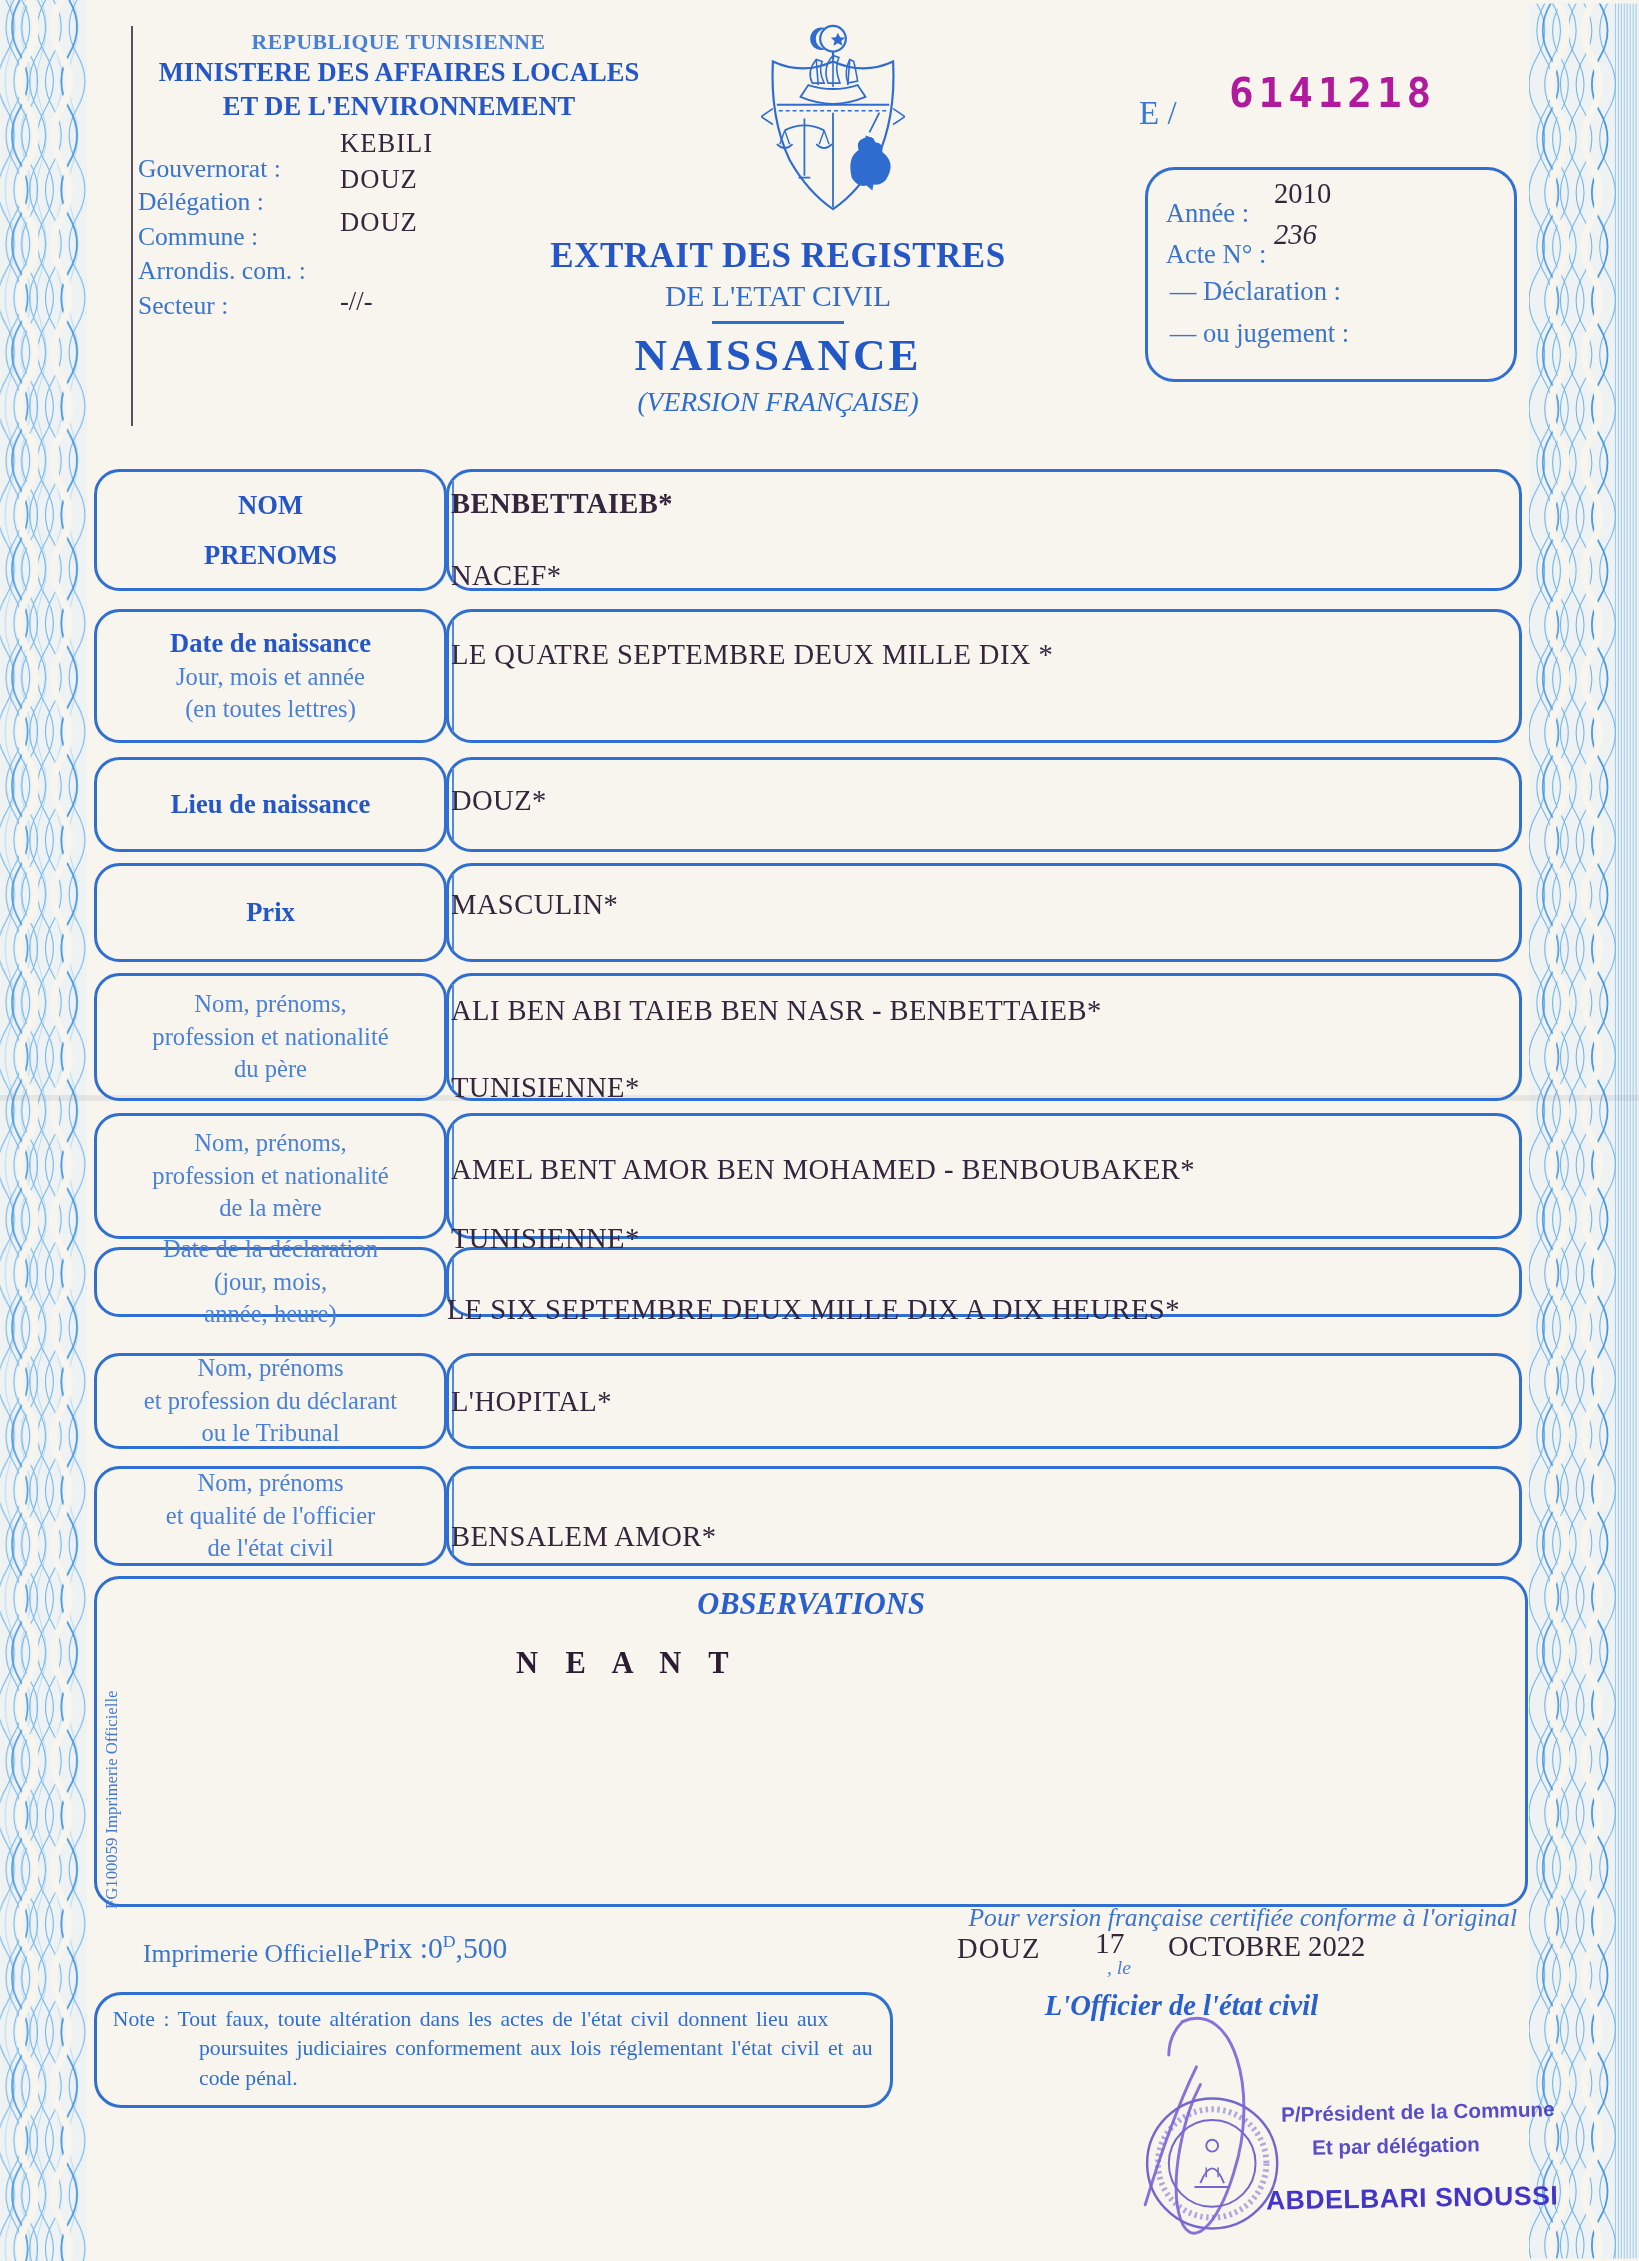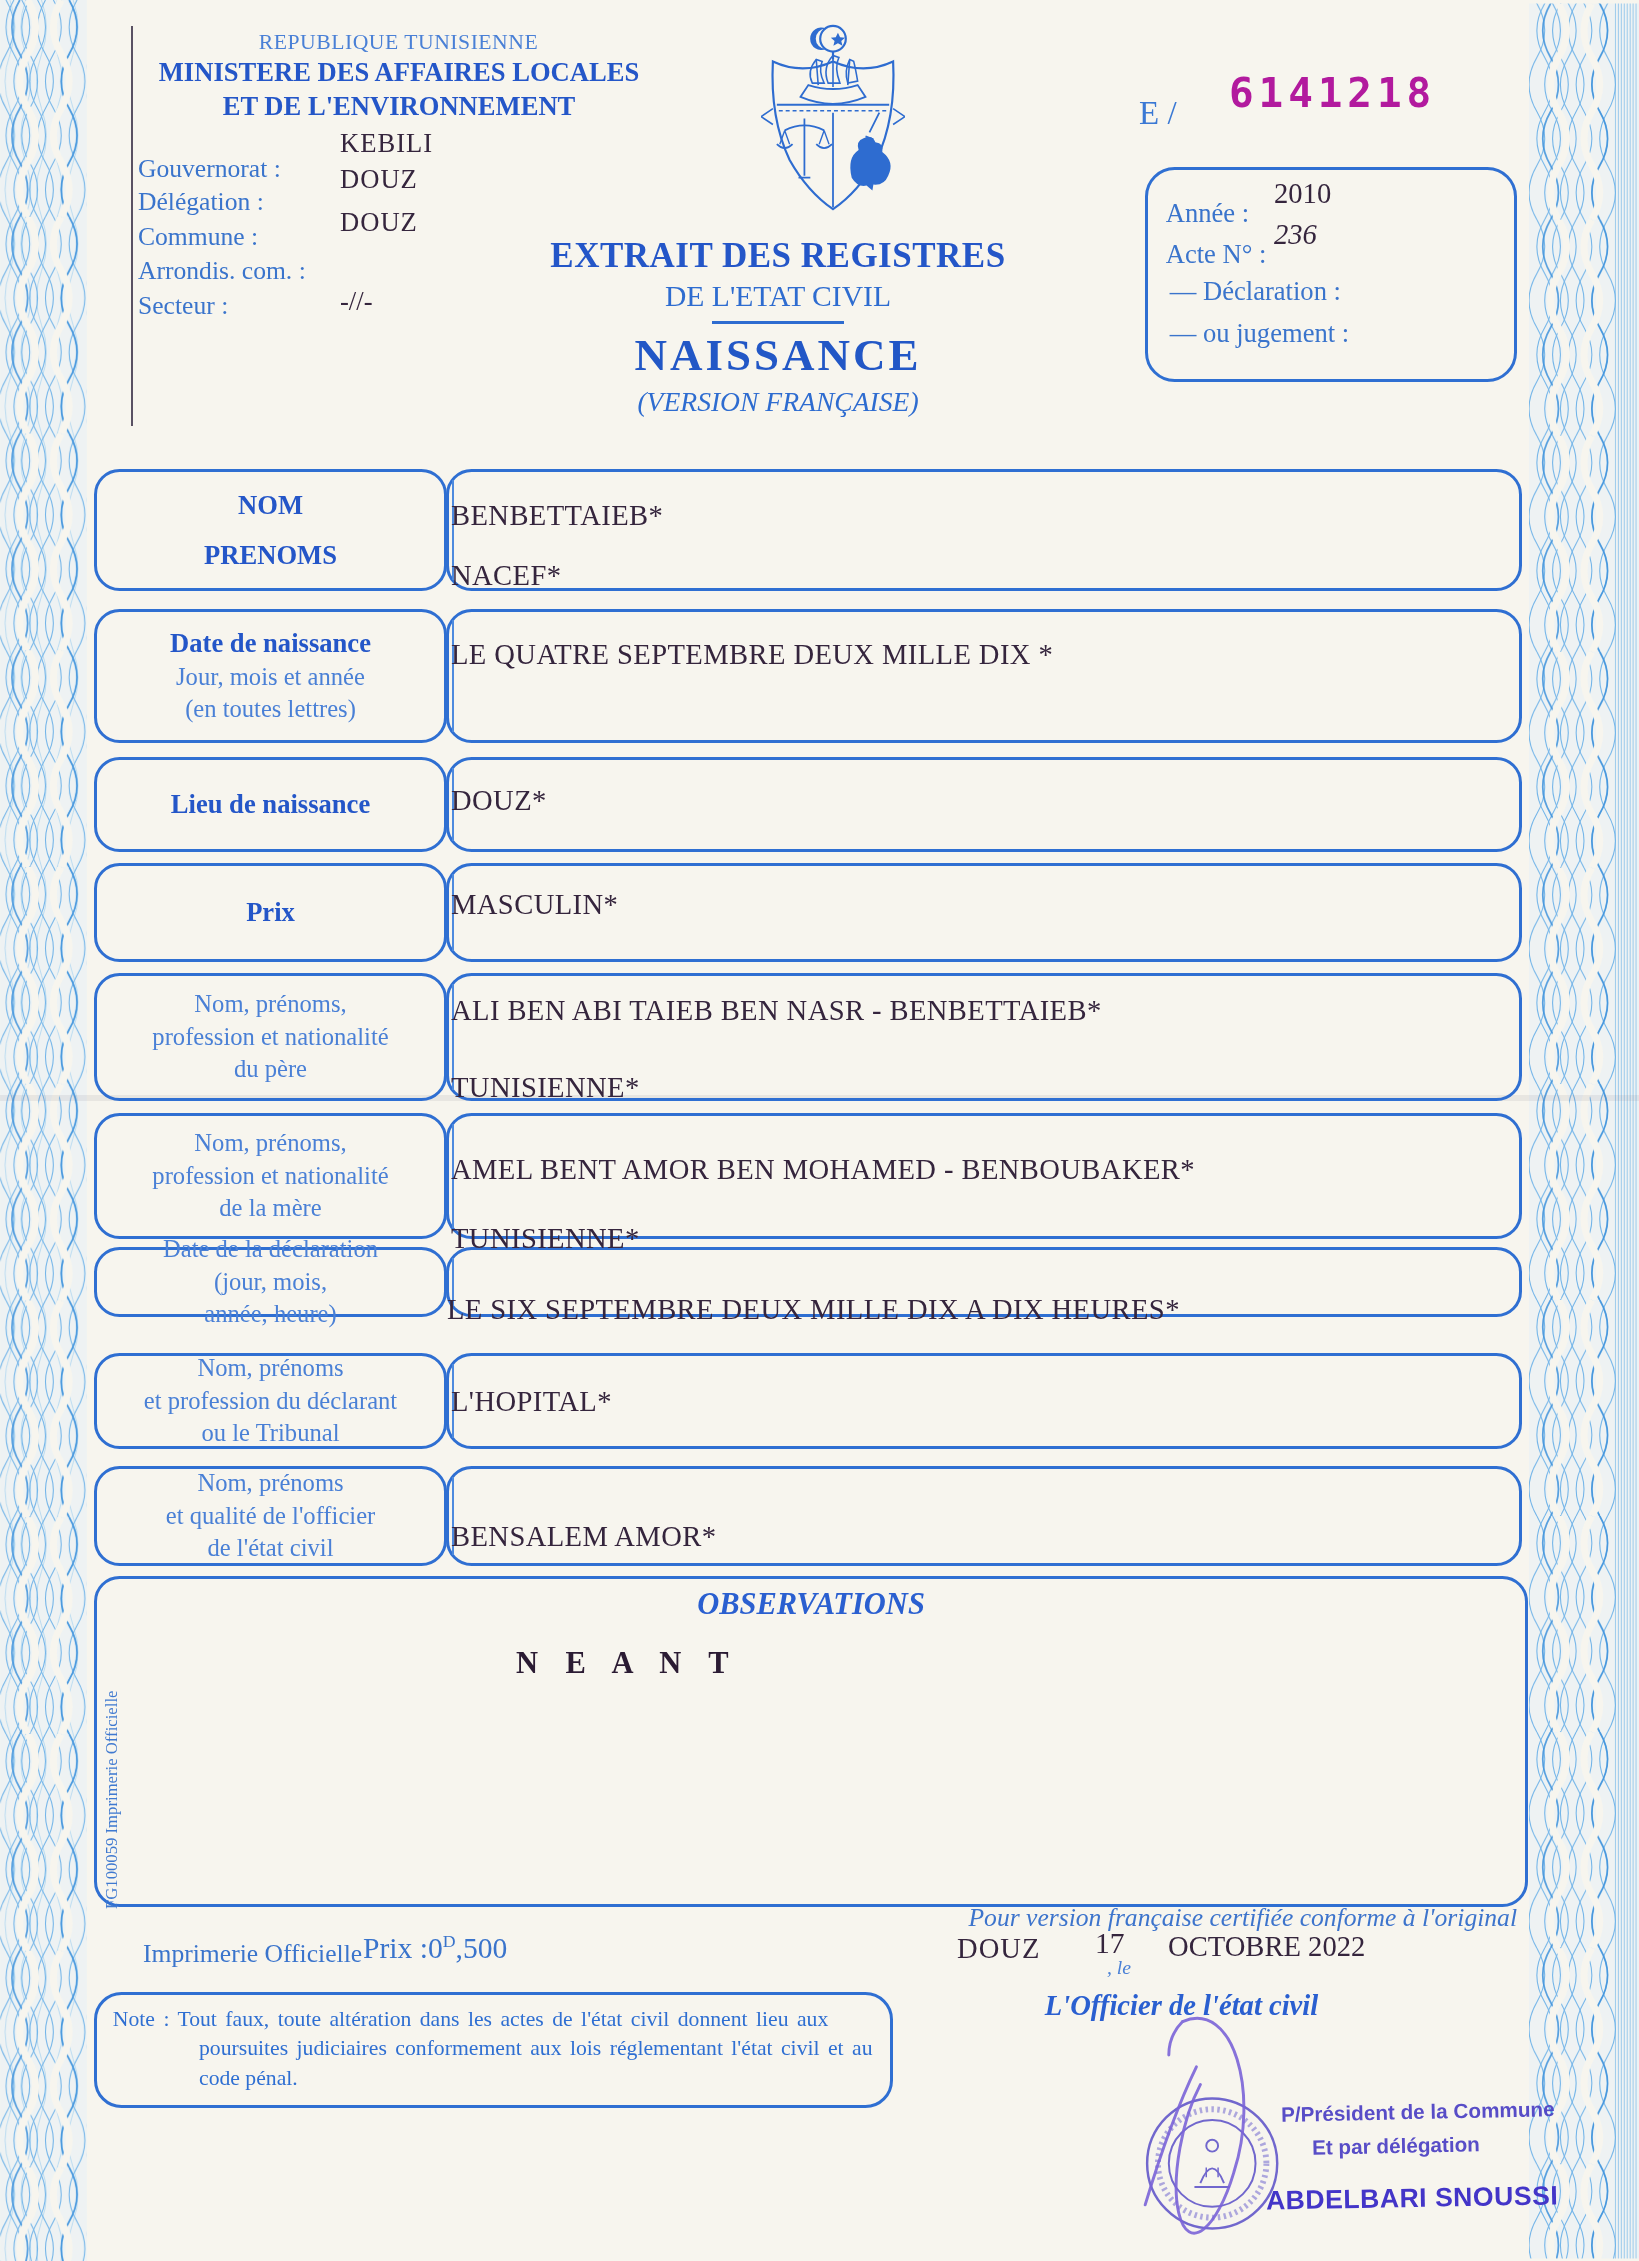--- a/index.html
+++ b/index.html
@@ -99,21 +99,21 @@
           <path d="M64 0 Q48 27.5 64 55 T64 110 T64 165 T64 220"></path>
         </g>
       </pattern>
     </defs>
     <rect width="112" height="2296" fill="url(#gr)"></rect>
   </svg>
 
   <div class="abs" style="left:0;right:0;top:1095px;height:5.9px;background:rgba(110,100,120,0.10);"></div>
 
   <div class="abs" style="left:131px;top:25.6px;width:2px;height:400px;background:#241934;opacity:.75;"></div>
-  <div class="abs lbl title-center" style="left:167px;top:29.6px;width:463px;font-size:21.7px;letter-spacing:0.5px;color:#4a80d6;">REPUBLIQUE TUNISIENNE</div>
+  <div class="abs lbl title-center" style="left:167px;top:29.6px;width:463px;font-size:21.7px;letter-spacing:0.5px;color:#4a80d6;font-weight:bold;">REPUBLIQUE TUNISIENNE</div>
   <div class="abs lblb title-center" style="left:148px;top:57px;width:502px;font-size:26.6px;">MINISTERE DES AFFAIRES LOCALES</div>
   <div class="abs lblb title-center" style="left:148px;top:91px;width:502px;font-size:26.6px;">ET DE L'ENVIRONNEMENT</div>
 
   <div class="abs lbl" style="left:138px;top:154px;font-size:25.6px;">Gouvernorat :</div>
   <div class="abs ink" style="left:340px;top:128px;font-size:26.6px;letter-spacing:1px;">KEBILI</div>
   <div class="abs lbl" style="left:138px;top:187px;font-size:25.6px;">Délégation :</div>
   <div class="abs ink" style="left:340px;top:164px;font-size:26.6px;letter-spacing:1px;">DOUZ</div>
   <div class="abs lbl" style="left:138px;top:222px;font-size:25.6px;">Commune :</div>
   <div class="abs ink" style="left:340px;top:207px;font-size:26.6px;letter-spacing:1px;">DOUZ</div>
   <div class="abs lbl" style="left:138px;top:256px;font-size:25.6px;">Arrondis. com. :</div>
@@ -160,21 +160,21 @@
   <div class="abs" style="left:712px;top:321px;width:132px;height:3px;background:#2e6cd0;"></div>
   <div class="abs lblb title-center" style="left:433px;top:329px;width:690px;font-size:45px;letter-spacing:3px;color:#2257c6;">NAISSANCE</div>
   <div class="abs title-center ital" style="left:433px;top:386px;width:690px;font-size:27.6px;color:#2e6cd0;">(VERSION FRANÇAISE)</div>
 
   <div class="row" style="top:469px;height:122px;">
     <div class="label-box" style="gap:15.8px;">
       <div class="lab-bold">NOM</div>
       <div class="lab-bold">PRENOMS</div>
     </div>
     <div class="value-box"></div>
-    <div class="val" style="left:357px;top:31px;">BENBETTAIEB*</div>
+    <div class="val" style="left:357px;top:19px;font-weight:bold;">BENBETTAIEB*</div>
     <div class="val" style="left:357px;top:91px;">NACEF*</div>
   </div>
 
   <div class="row" style="top:609px;height:134px;">
     <div class="label-box">
       <div class="lab-bold">Date de naissance</div>
       <div class="lab-light">Jour, mois et année</div>
       <div class="lab-light">(en toutes lettres)</div>
     </div>
     <div class="value-box"></div>

